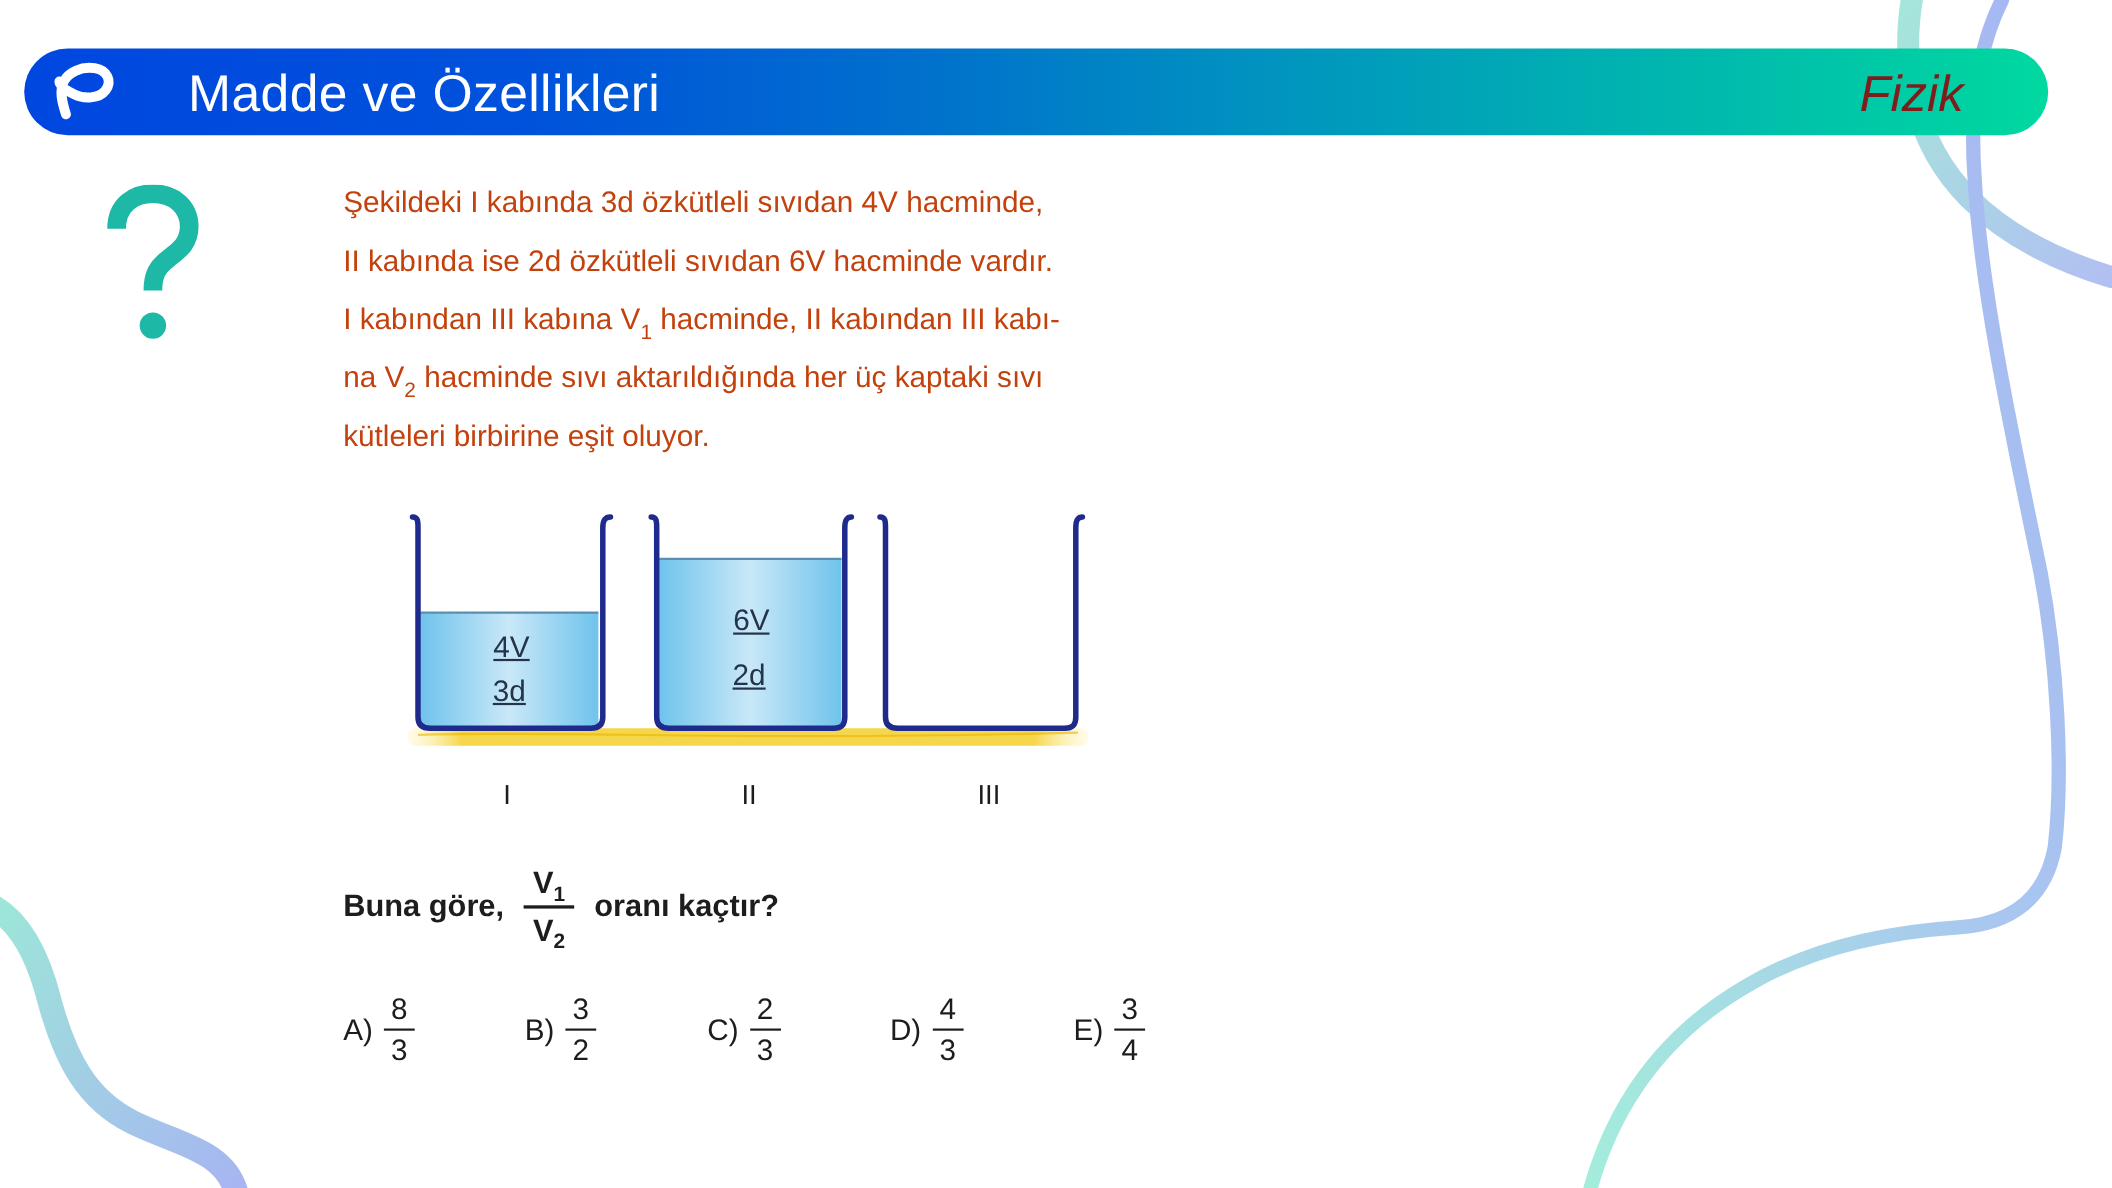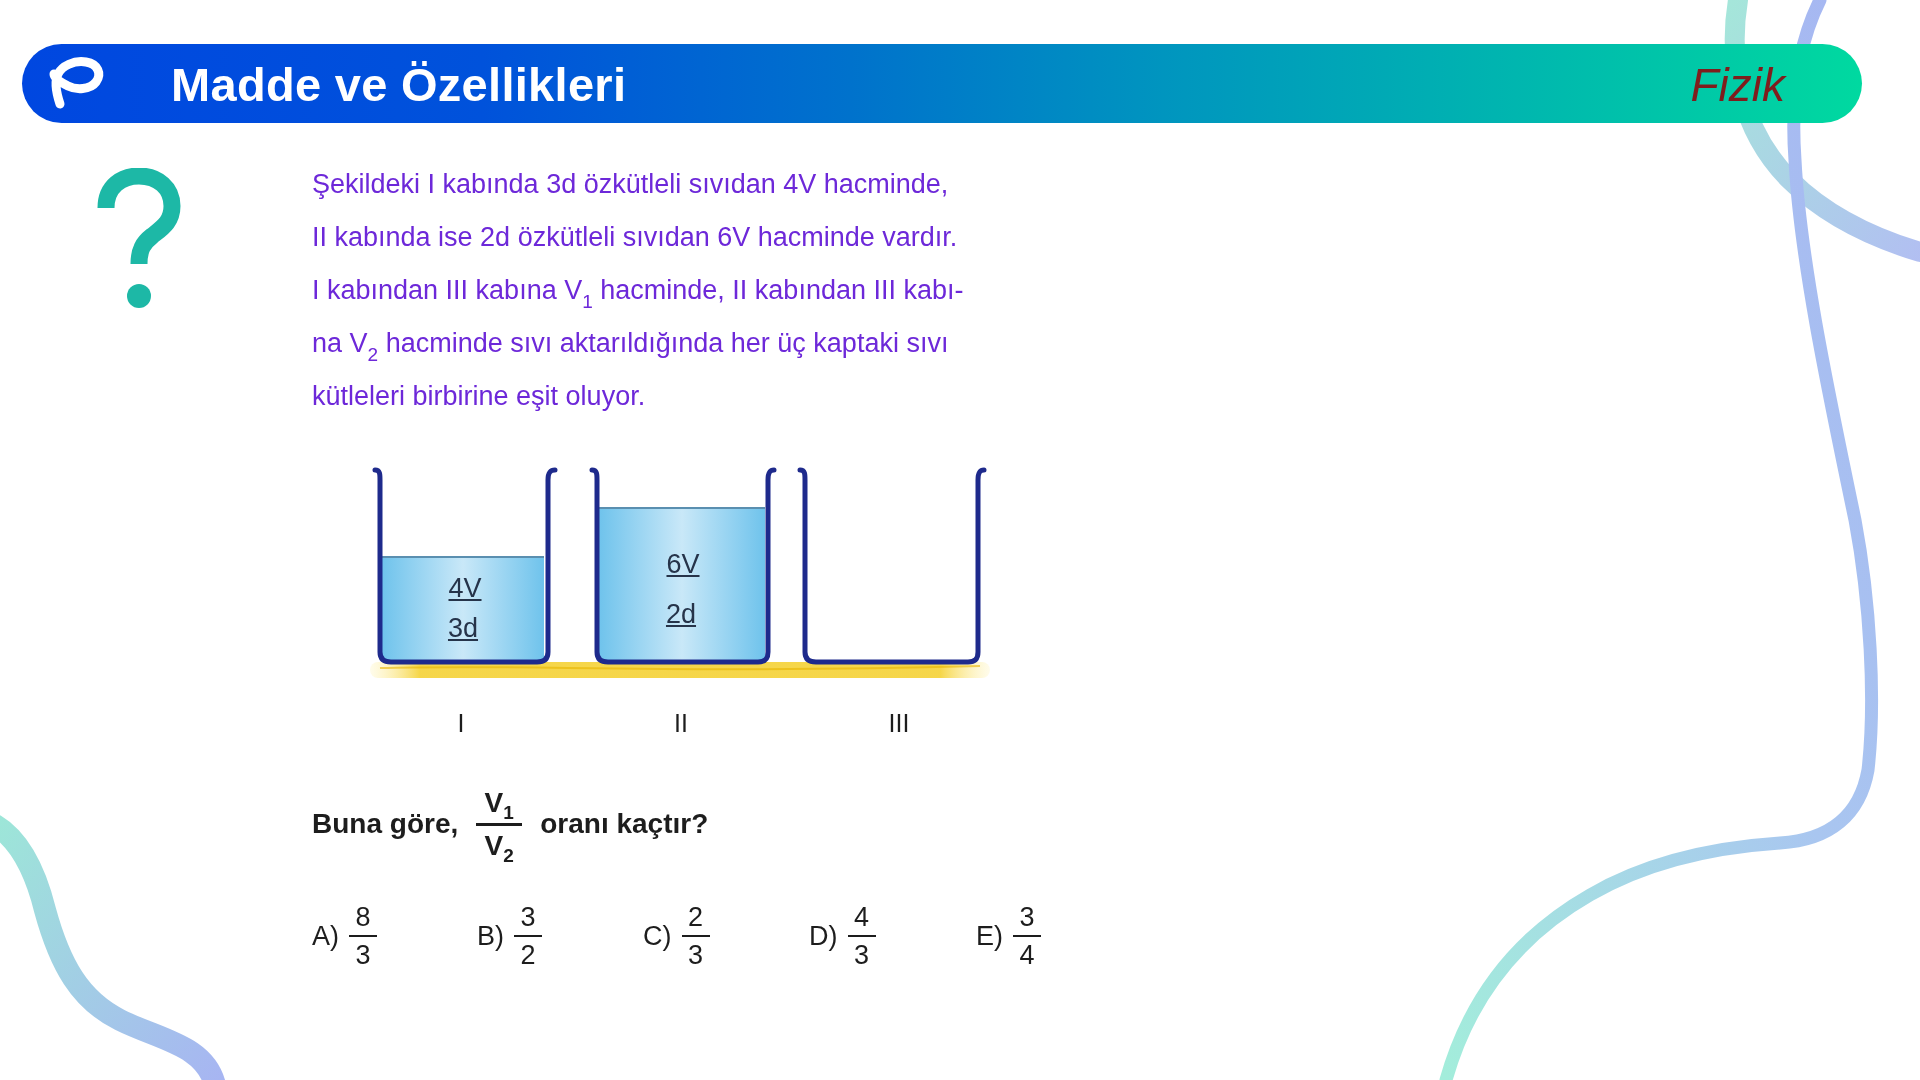--- a/index.html
+++ b/index.html
@@ -11,30 +11,30 @@
   }
   .deco { position:absolute; left:0; top:0; width:1920px; height:1080px; pointer-events:none; }
   .header {
     position:absolute; left:22px; top:44px; width:1840px; height:79px;
     border-radius:40px;
     background:linear-gradient(90deg,#0047E0 0%,#0052DB 25%,#0072CC 45%,#0095BF 62%,#00B4B0 80%,#00D9A0 100%);
   }
   .logo { position:absolute; left:46px; top:52px; width:62px; height:64px; }
   .header-title {
     position:absolute; left:171px; top:55px; height:60px; line-height:60px;
-    font-size:47px; font-weight:bold; color:#ffffff; letter-spacing:0.3px;
+    font-size:47px; font-weight:normal; color:#ffffff; letter-spacing:0.3px;
   }
   .subject {
     position:absolute; right:135px; top:55px; height:60px; line-height:60px;
     font-size:46px; font-style:italic; color:#7f1d1d;
   }
   .qmark { position:absolute; left:92px; top:168px; width:92px; height:146px; }
   .question {
     position:absolute; left:312px; top:158px; width:740px;
-    font-size:27px; line-height:53px; color:#6d28d9;
+    font-size:27px; line-height:53px; color:#c2410c;
   }
   .question p { margin:0; white-space:nowrap; }
   .question sub { font-size:19px; vertical-align:-9px; line-height:0; }
   .figure { position:absolute; left:370px; top:460px; width:620px; height:290px; }
   .fig-label {
     position:absolute; font-size:25px; color:#1d1d1d; transform:translateX(-50%);
   }
   .liq-text { position:absolute; font-size:27px; color:#26344a; transform:translateX(-50%);text-decoration:underline; }
   .ask {
     position:absolute; left:312px; top:776px; height:96px;

